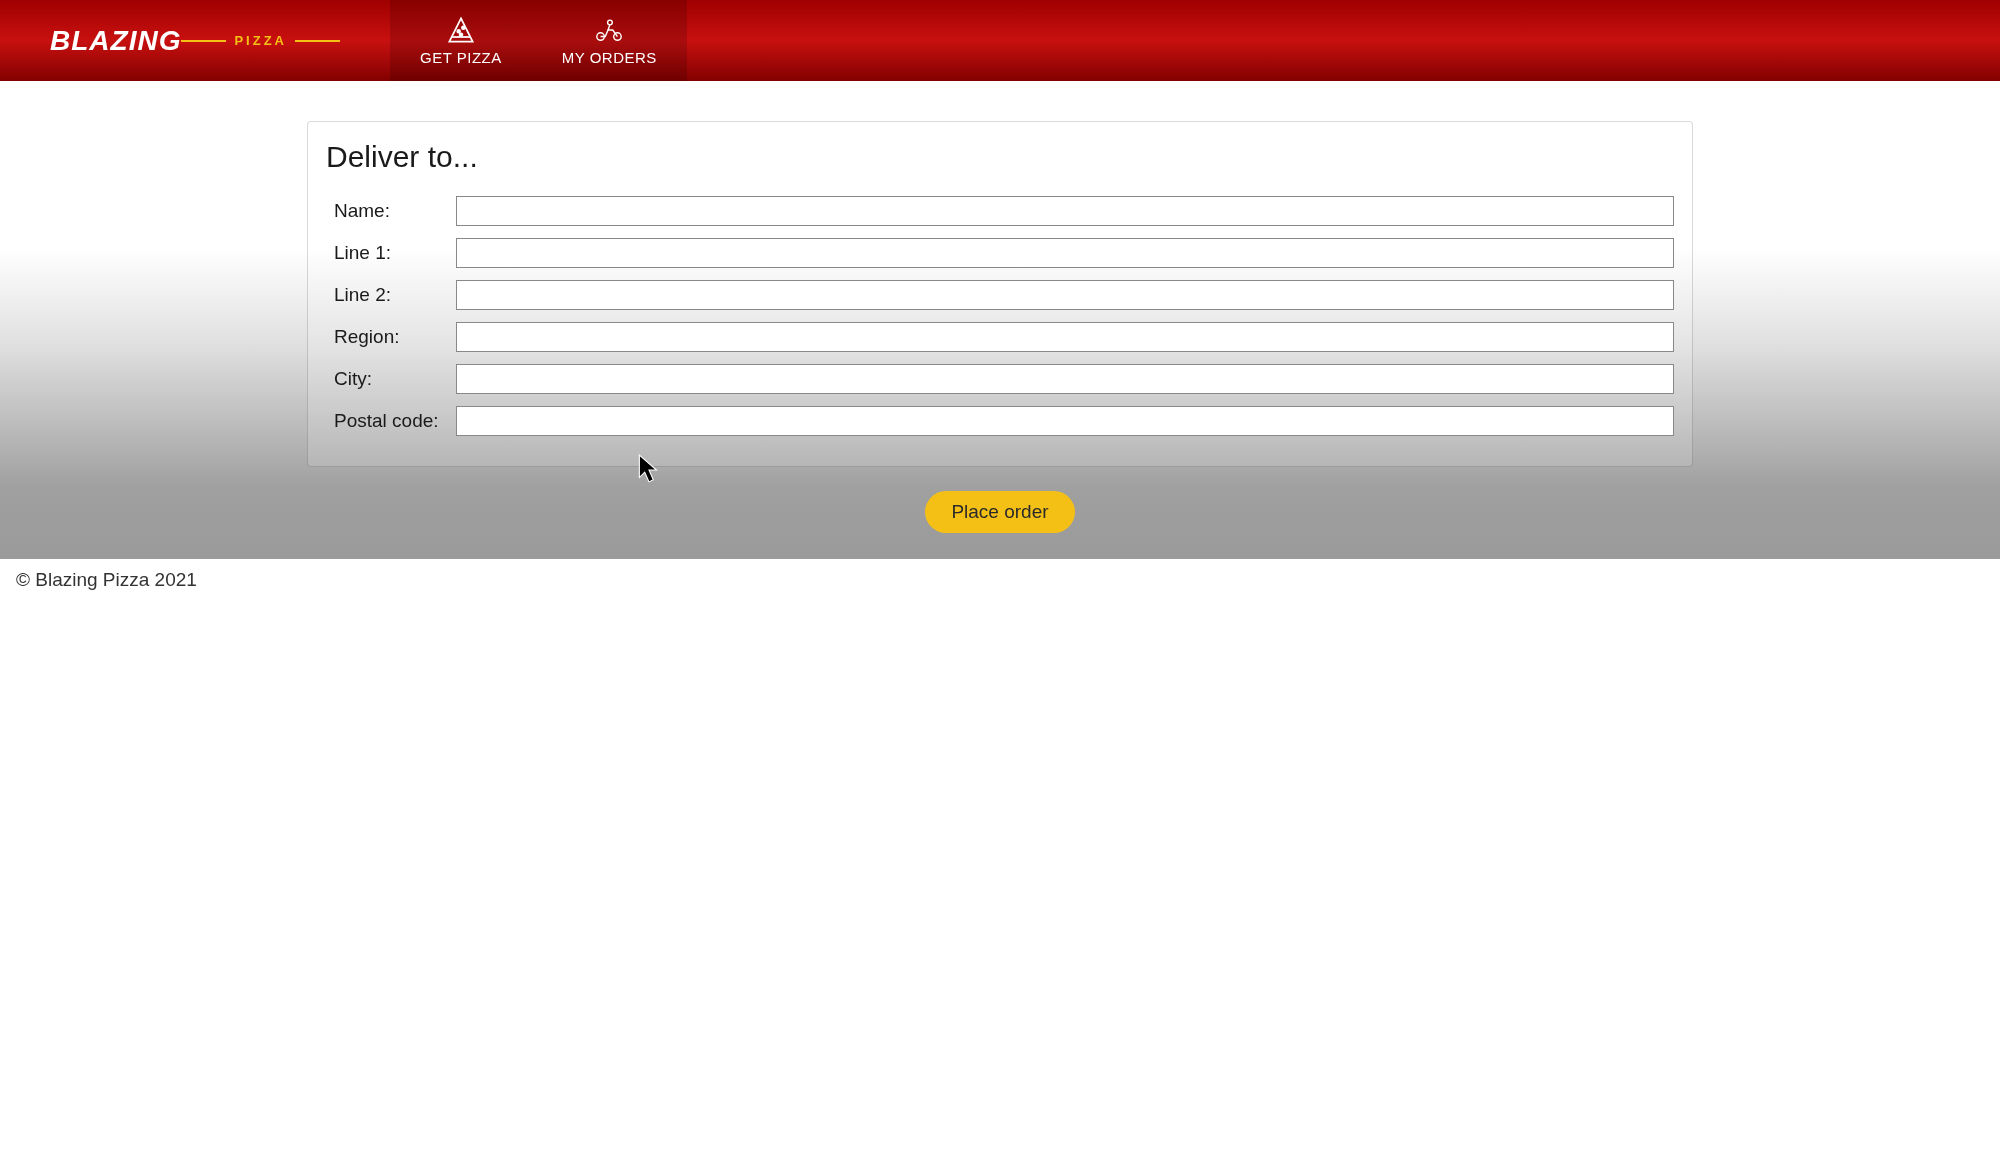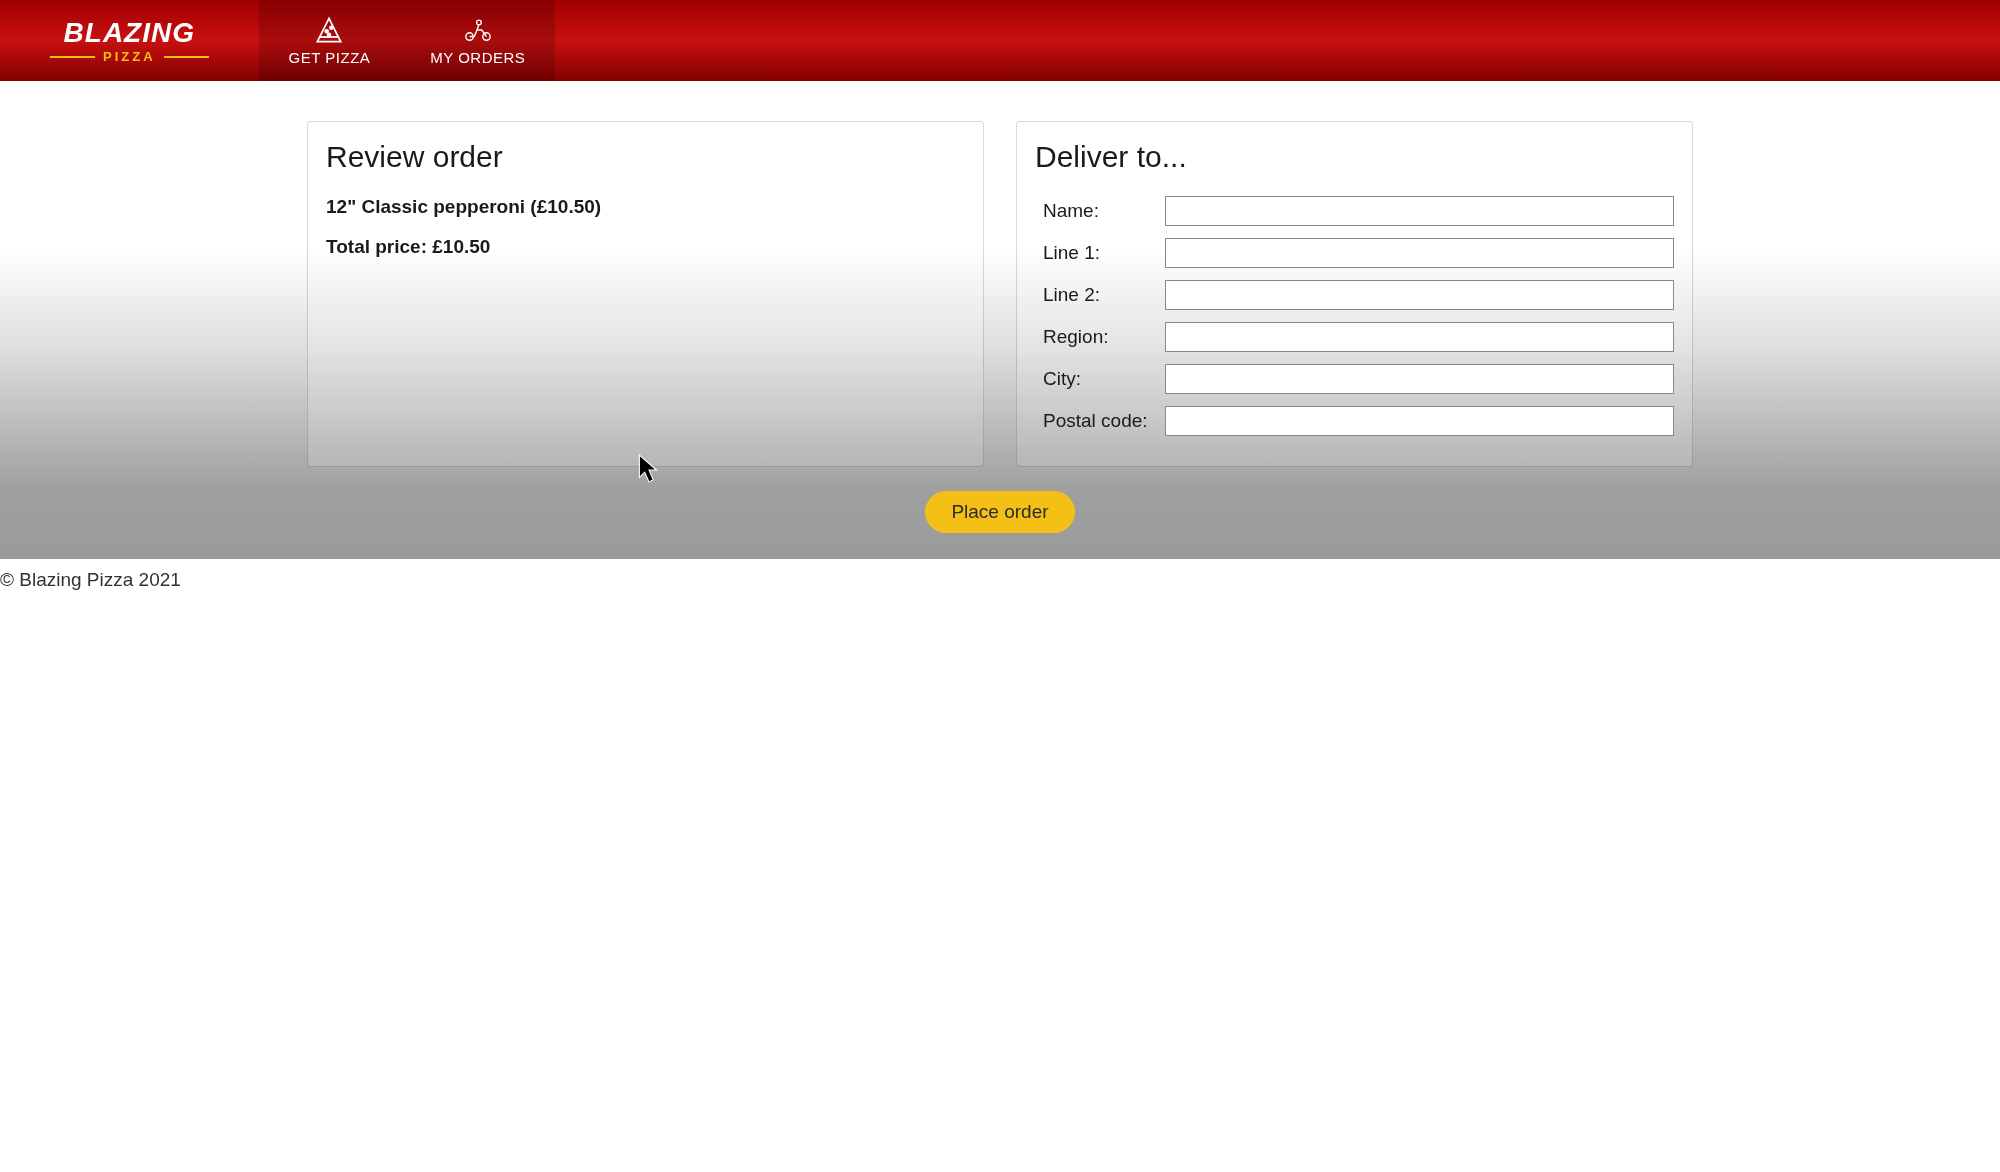--- a/index.html
+++ b/index.html
@@ -16,21 +16,21 @@
     .header {
       background: linear-gradient(to bottom, #a00000 0%, #c81010 50%, #830000 100%);
       height: 81px;
       display: flex;
       align-items: center;
     }
     
     .logo {
       padding: 0 50px 0 50px;
       display: flex;
-      flex-direction: column;
+      flex-direction: row;
       align-items: center;
       justify-content: center;
       height: 100%;
     }
     
     .logo-top {
       color: white;
       font-weight: 900;
       font-size: 28px;
       letter-spacing: 1px;
@@ -164,21 +164,21 @@
       border: none;
       border-radius: 999px;
       padding: 10px 26px;
       font-size: 19px;
       font-weight: 500;
       color: #2a2a2a;
       cursor: pointer;
     }
     
     .footer {
-      padding: 10px 0 0 0;
+      padding: 10px 0 0 16px;
       font-size: 19px;
       color: #333;
     }
     
     .cursor {
       position: absolute;
       left: 638px;
       top: 373px;
       pointer-events: none;
       z-index: 1000;
@@ -215,25 +215,20 @@
           <path d="M15 12 L17 6"></path>
         </svg>
       </span>
       <span class="nav-item-label">MY ORDERS</span>
     </div>
   </nav>
 </header>
 
 <main class="main">
   <div class="panels">
-    <section class="panel">
-      <h2 class="panel-title">Review order</h2>
-      <p class="order-item">12" Classic pepperoni (£10.50)</p>
-      <p class="order-total">Total price: £10.50</p>
-    </section>
 
     <section class="panel">
       <h2 class="panel-title">Deliver to...</h2>
 
       <div class="form-field">
         <label class="form-label">Name:</label>
         <input class="form-input" type="text" value="" style="">
       </div>
 
       <div class="form-field">

